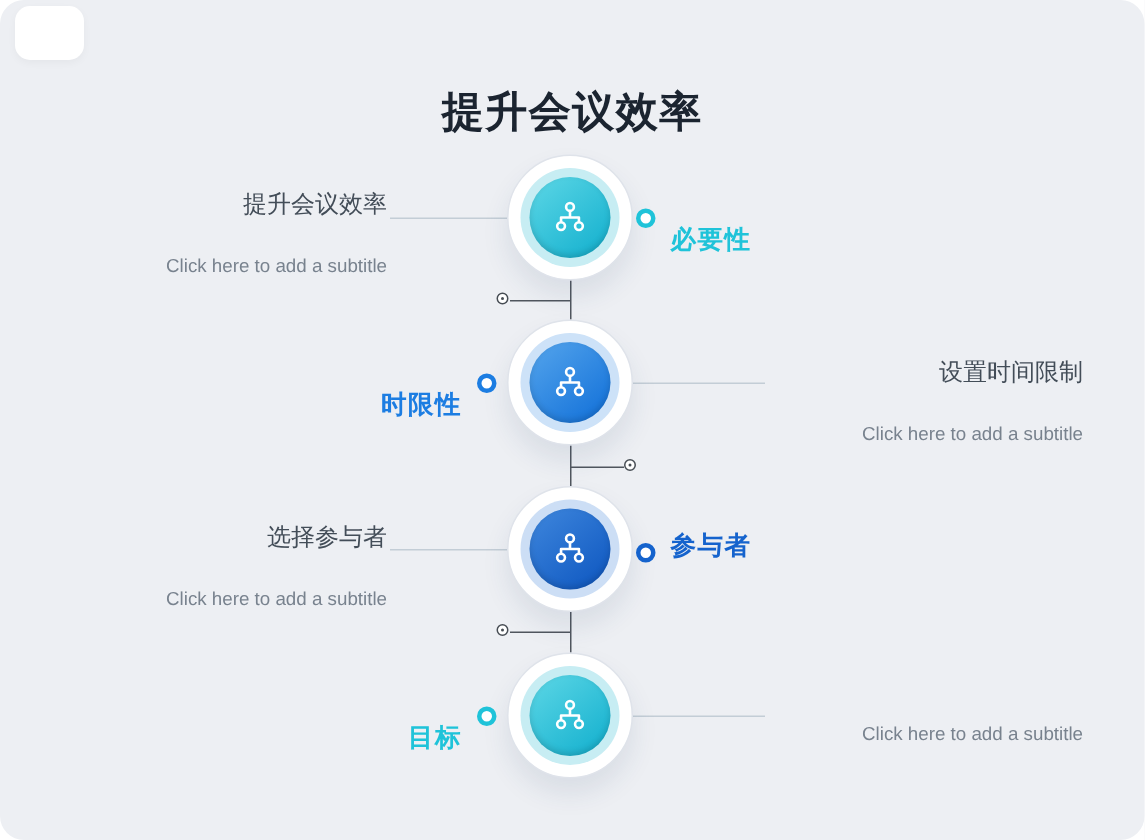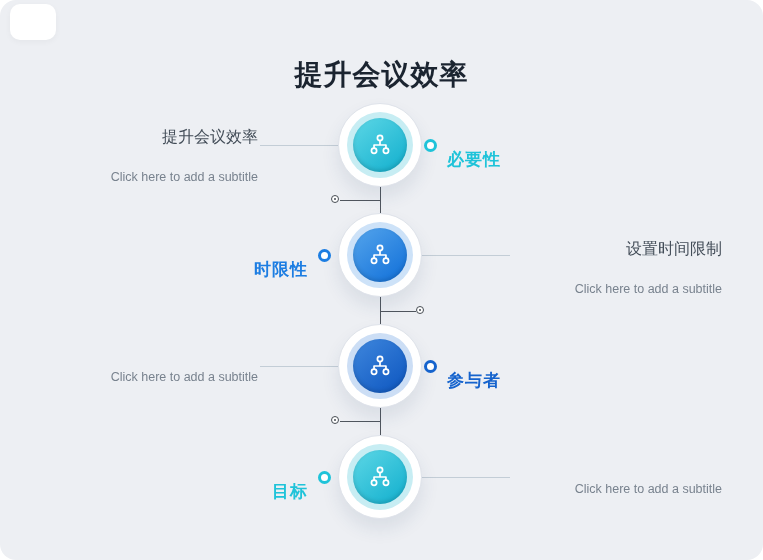--- a/index.html
+++ b/index.html
@@ -133,23 +133,24 @@
             <circle cx="12" cy="5.5" r="2.4"></circle>
             <path d="M12 8v4 M6.5 12h11 M6.5 12v2.8 M17.5 12v2.8"></path>
             <circle cx="6.5" cy="17.3" r="2.4"></circle>
             <circle cx="17.5" cy="17.3" r="2.4"></circle>
           </svg>
         </div>
       </div>
     </div>
   </div>
   <div class="text-block text-left" style="top:348px;">
+    <div class="heading">选择参与者</div>
     <div class="subtitle">Click here to add a subtitle</div>
   </div>
-  <div class="badge badge-right s3" style="top:357px;">
+  <div class="badge badge-right s3" style="top:357px;align-items:flex-end;">
     <span class="donut"></span>
     <span class="badge-label">参与者</span>
   </div>
 
   <div class="node s4" style="top:435px;">
     <div class="ring-outer">
       <div class="ring-mid">
         <div class="core">
           <svg viewBox="0 0 24 24" fill="none" stroke="#ffffff" stroke-width="1.6" stroke-linecap="round">
             <circle cx="12" cy="5.5" r="2.4"></circle>

